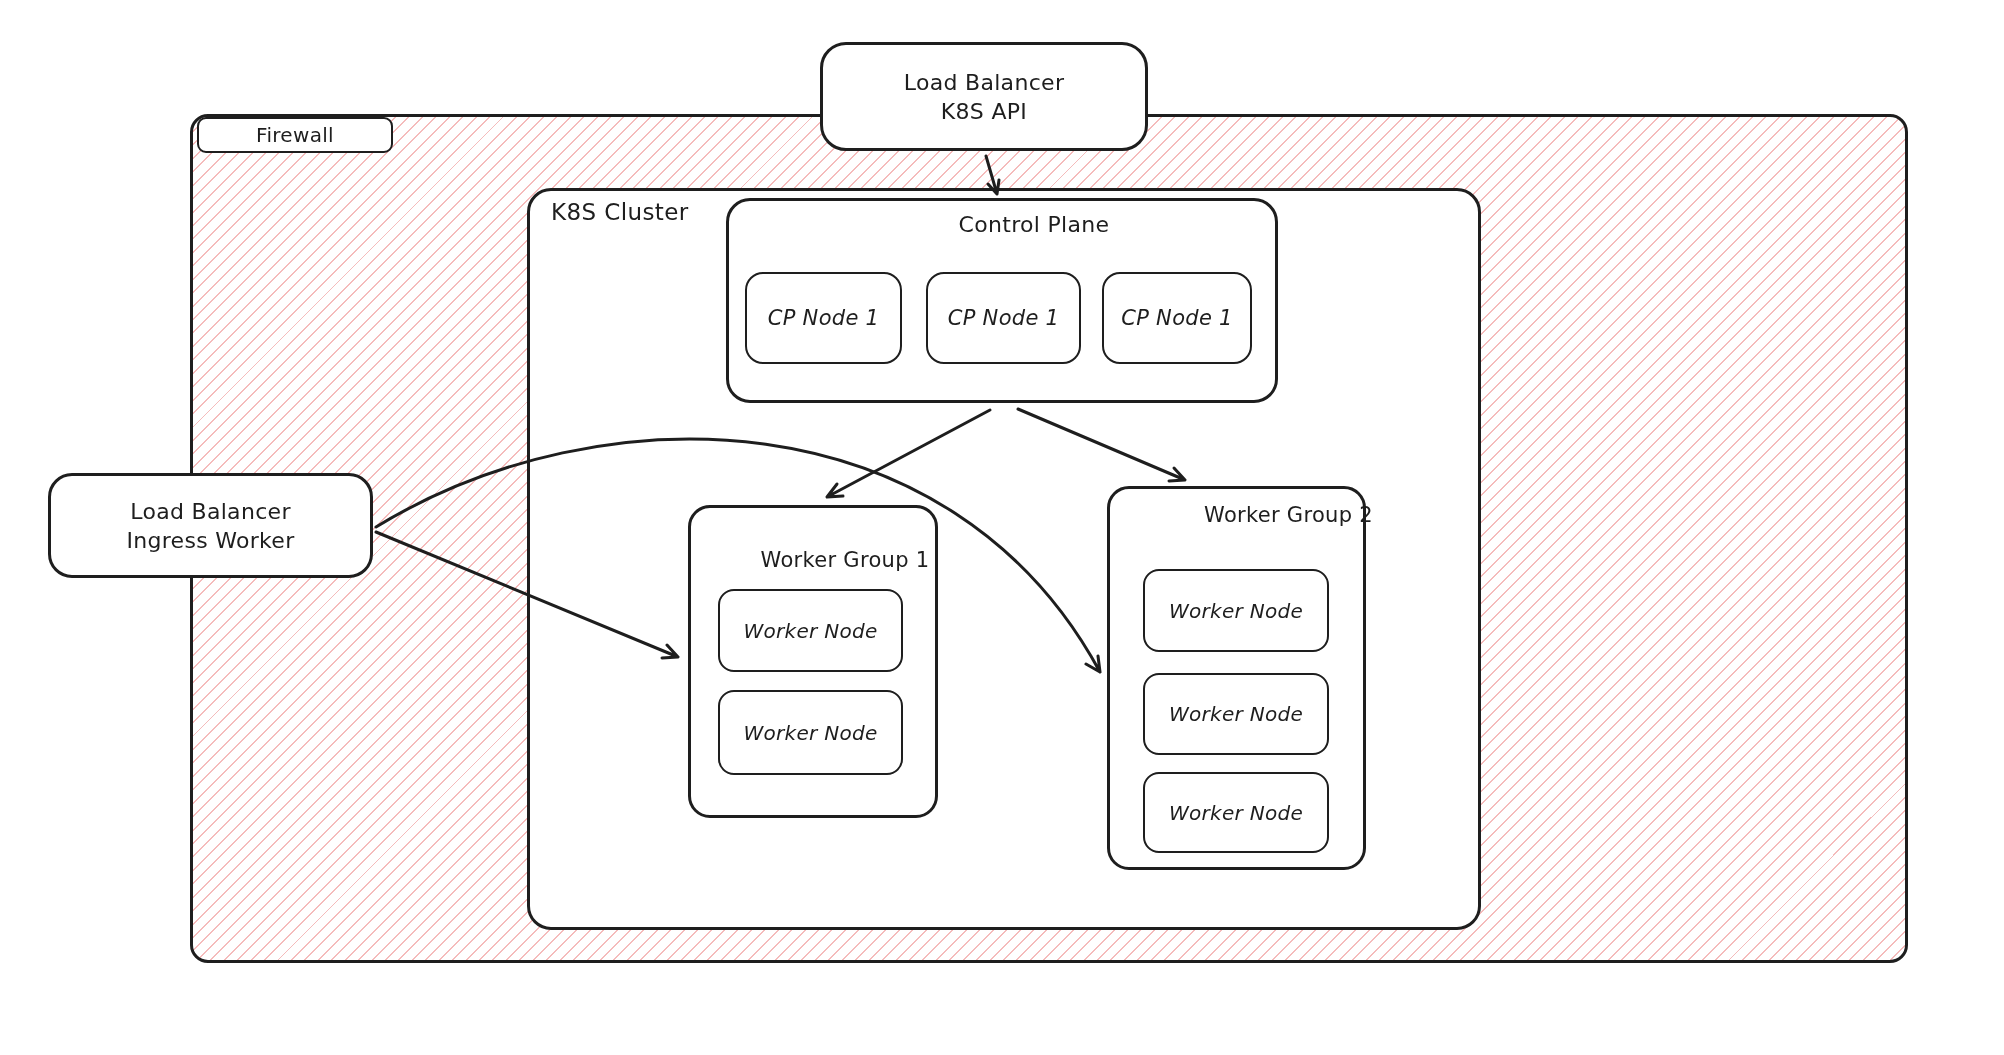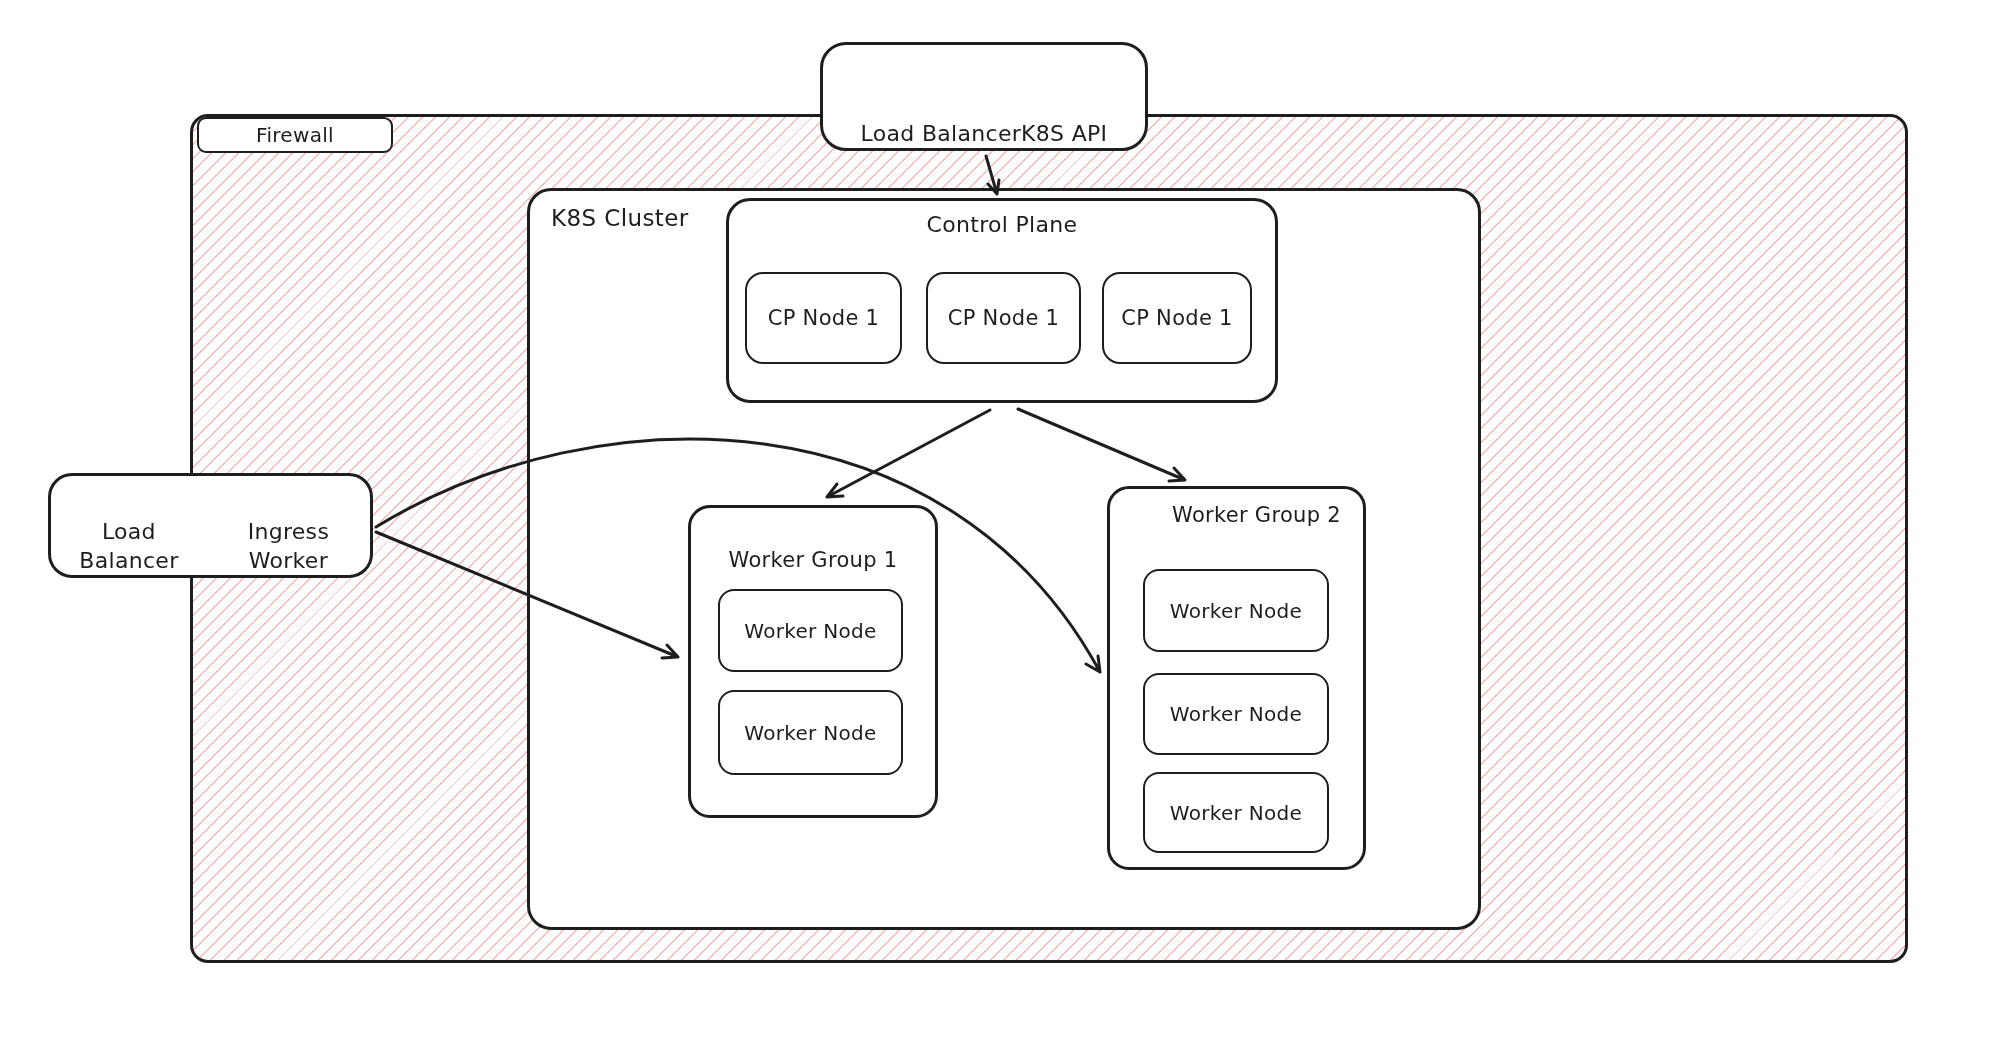--- a/index.html
+++ b/index.html
@@ -24,41 +24,43 @@
     background-image: repeating-linear-gradient(
       135deg,
       rgba(224, 49, 49, 0.33) 0px,
       rgba(224, 49, 49, 0.33) 1.4px,
       transparent 1.4px,
       transparent 9.5px
     );
   }
   .center-2line {
     display: flex;
-    flex-direction: row;
-    align-items: flex-end;
+    flex-direction: column;
+    align-items: center;
     justify-content: center;
     text-align: center;
     font-size: 22px;
     line-height: 29px;
     letter-spacing: 0.3px;
   }
   .node-label {
     display: flex;
     align-items: center;
     justify-content: center;
     text-align: center;
     font-size: 21px;
     letter-spacing: 0.3px;
+    font-style: italic;
   }
   .title-text {
     position: absolute;
     text-align: center;
     font-size: 22px;
     letter-spacing: 0.3px;
+    margin-left: 32px;
   }
   .corner-label {
     position: absolute;
     font-size: 23px;
     letter-spacing: 0.4px;
   }
   .fw-label-box {
     display: flex;
     align-items: center;
     justify-content: center;
@@ -72,21 +74,21 @@
 
 <div class="canvas">
 
   <div class="stroke-box hatch" style="left:190px; top:114px; width:1718px; height:849px; border-radius:18px;"></div>
 
   <div class="stroke-box thin fw-label-box" style="left:197px; top:117px; width:196px; height:36px; border-radius:9px;">
     <span>Firewall</span>
   </div>
 
   <div class="stroke-box" style="left:527px; top:188px; width:954px; height:742px; border-radius:24px;"></div>
-  <div class="corner-label" style="left:551px; top:205px;">K8S Cluster</div>
+  <div class="corner-label" style="left:551px; top:199px;">K8S Cluster</div>
 
   <div class="stroke-box" style="left:726px; top:198px; width:552px; height:205px; border-radius:24px;"></div>
   <div class="title-text" style="left:726px; top:212px; width:552px;">Control Plane</div>
 
   <div class="stroke-box thin node-label" style="left:745px; top:272px; width:157px; height:92px; border-radius:18px;">
     <span>CP Node 1</span>
   </div>
   <div class="stroke-box thin node-label" style="left:926px; top:272px; width:155px; height:92px; border-radius:18px;">
     <span>CP Node 1</span>
   </div>

